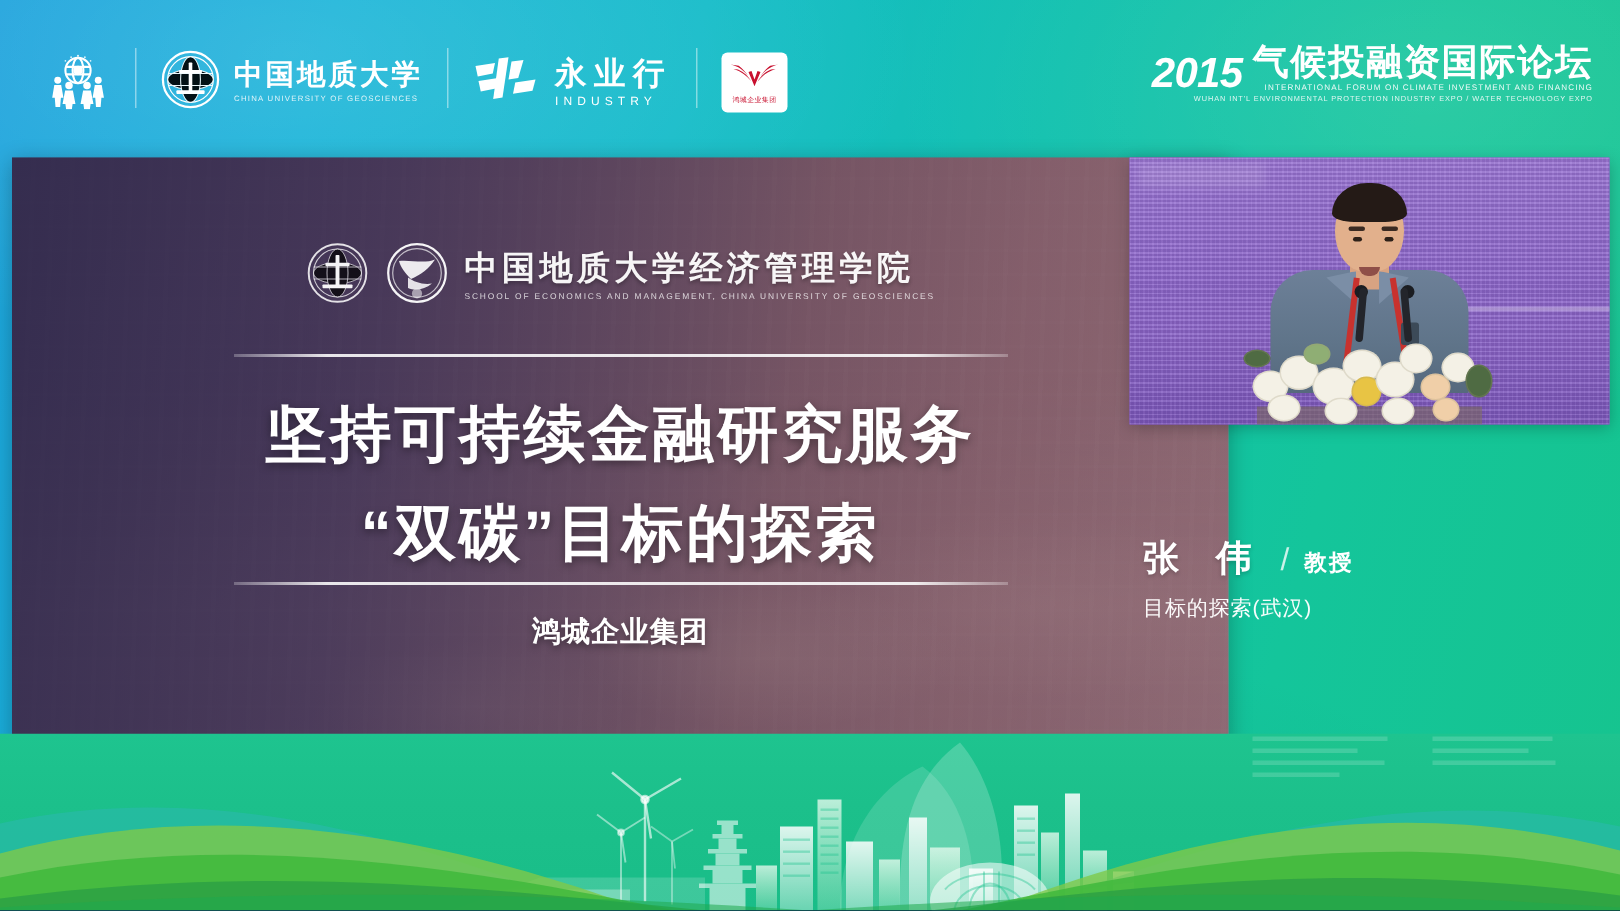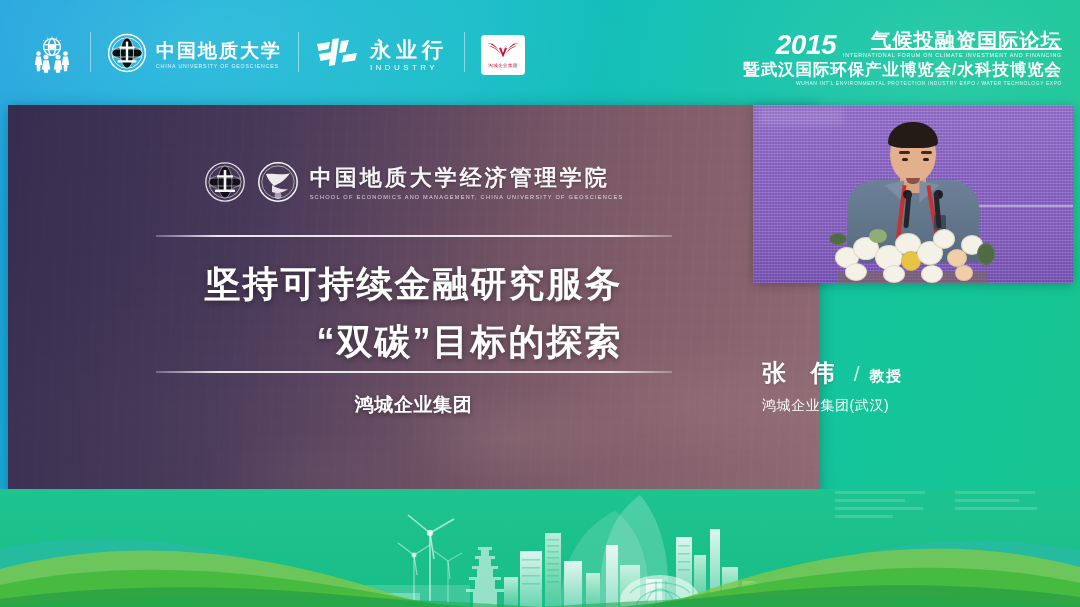--- a/index.html
+++ b/index.html
@@ -93,21 +93,21 @@
     color: #fff;
   }
   .forum-row1 {
     display: flex; align-items: flex-end; justify-content: flex-end; gap: 7px;
   }
   .forum-year {
     font-size: 28px; font-weight: 800; font-style: italic;
     letter-spacing: -.5px; line-height: .95;
   }
   .forum-main {
-    font-size: 20px; font-weight: 800; letter-spacing: 1.2px; line-height: 1; text-decoration: underline;
+    font-size: 24px; font-weight: 800; letter-spacing: 1.2px; line-height: 1;
   }
   .forum-sub-en {
     font-size: 5.4px; letter-spacing: .75px; line-height: 1.2;
     color: rgba(255,255,255,.92); margin-top: 2px;
   }
   .forum-row2 {
     font-size: 16.5px; font-weight: 800; letter-spacing: .9px;
     line-height: 1.05; margin-top: 3px; white-space: nowrap;
   }
   .forum-row2-en {
@@ -170,29 +170,29 @@
 
   .rule {
     width: 516px; height: 1.6px;
     background: linear-gradient(to right, rgba(255,255,255,.25), rgba(255,255,255,.88) 12%, rgba(255,255,255,.88) 88%, rgba(255,255,255,.25));
     margin-top: 28px;
   }
   .rule.lower { margin-top: 0; }
 
   .slide-title {
     color: #fff;
-    font-size: 36px;
+    font-size: 41px;
     font-weight: 700;
     letter-spacing: 2px;
     line-height: 1.62;
     text-align: center;
     margin-top: 18px;
     text-shadow: 0 2px 6px rgba(0,0,0,.40);
   }
-  .slide-title .l2 { display: block; text-align: right; }
+  .slide-title .l2 { display: block; }
 
   .rule-wrap-lower {
     margin-top: 20px;
   }
   .slide-byline {
     color: #fff;
     font-size: 19px;
     font-weight: 700;
     letter-spacing: .6px;
     line-height: 1.85;
@@ -484,21 +484,20 @@
   </div>
 
   <div class="forum-lockup">
     <div class="forum-row1">
       <span class="forum-year">2015</span>
       <span>
         <div class="forum-main cn">气候投融资国际论坛</div>
         <div class="forum-sub-en">INTERNATIONAL FORUM ON CLIMATE INVESTMENT AND FINANCING</div>
       </span>
     </div>
-    <div class="forum-row2 cn">暨武汉国际环保产业博览会/水科技博览会</div>
     <div class="forum-row2-en">WUHAN INT'L ENVIRONMENTAL PROTECTION INDUSTRY EXPO / WATER TECHNOLOGY EXPO</div>
   </div>
 
   <div class="slide">
     <div class="slide-photo"></div>
     <div class="slide-photo-blobs"></div>
     <div class="slide-tint"></div>
 
     <div class="slide-inner">
 
@@ -594,21 +593,21 @@
       <span class="fl o" style="left:126px;top:38px; width:18px; height:16px;"></span>
     </div>
   </div>
 
   <div class="speaker-block">
     <div class="speaker-row">
       <span class="speaker-name cn">张 伟</span>
       <span class="speaker-slash">/</span>
       <span class="speaker-title cn">教授</span>
     </div>
-    <div class="speaker-org cn">鸿城企业集团(武汉)</div>
+    <div class="speaker-org cn">目标的探索(武汉)</div>
   </div>
 
   <div class="bottom-band">
     <div class="band-bg"></div>
     <svg class="band-svg" viewBox="0 0 1080 118" preserveAspectRatio="none">
       <defs>
         <linearGradient id="bldg" x1="0" y1="0" x2="0" y2="1">
           <stop offset="0%" stop-color="#ffffff" stop-opacity=".85"></stop>
           <stop offset="100%" stop-color="#ffffff" stop-opacity=".35"></stop>
         </linearGradient>

